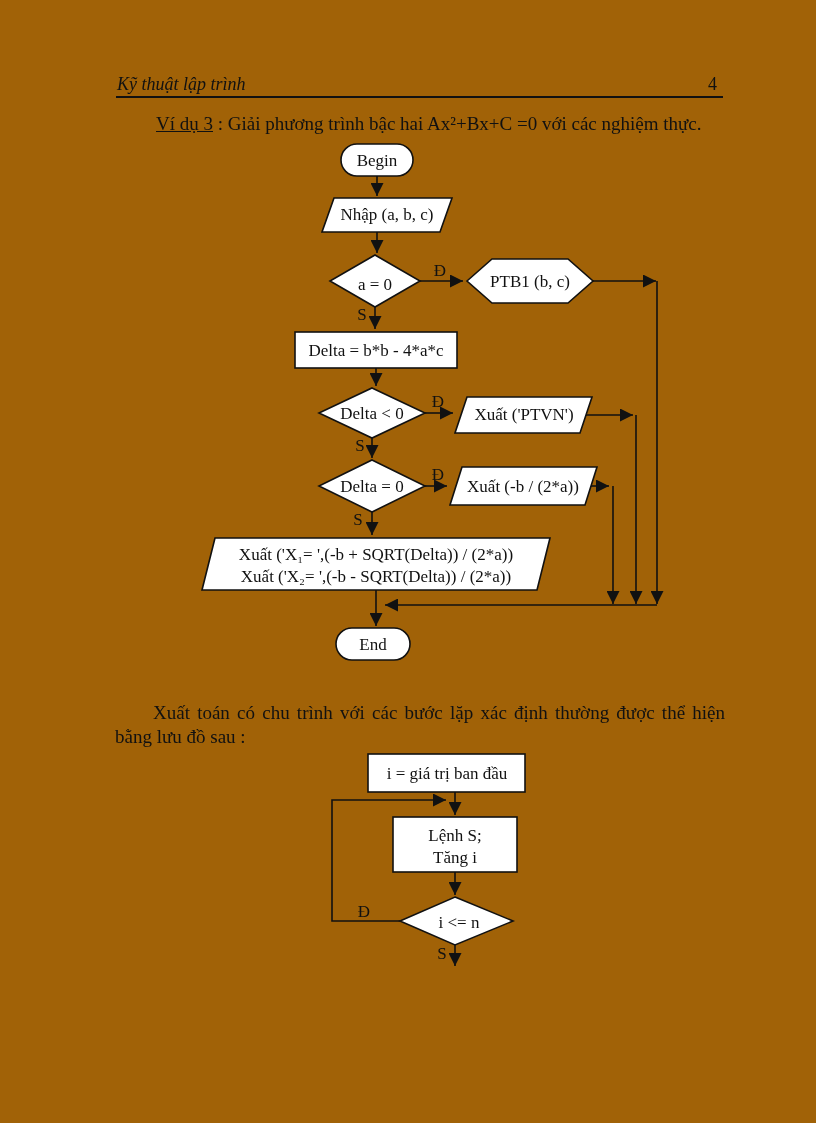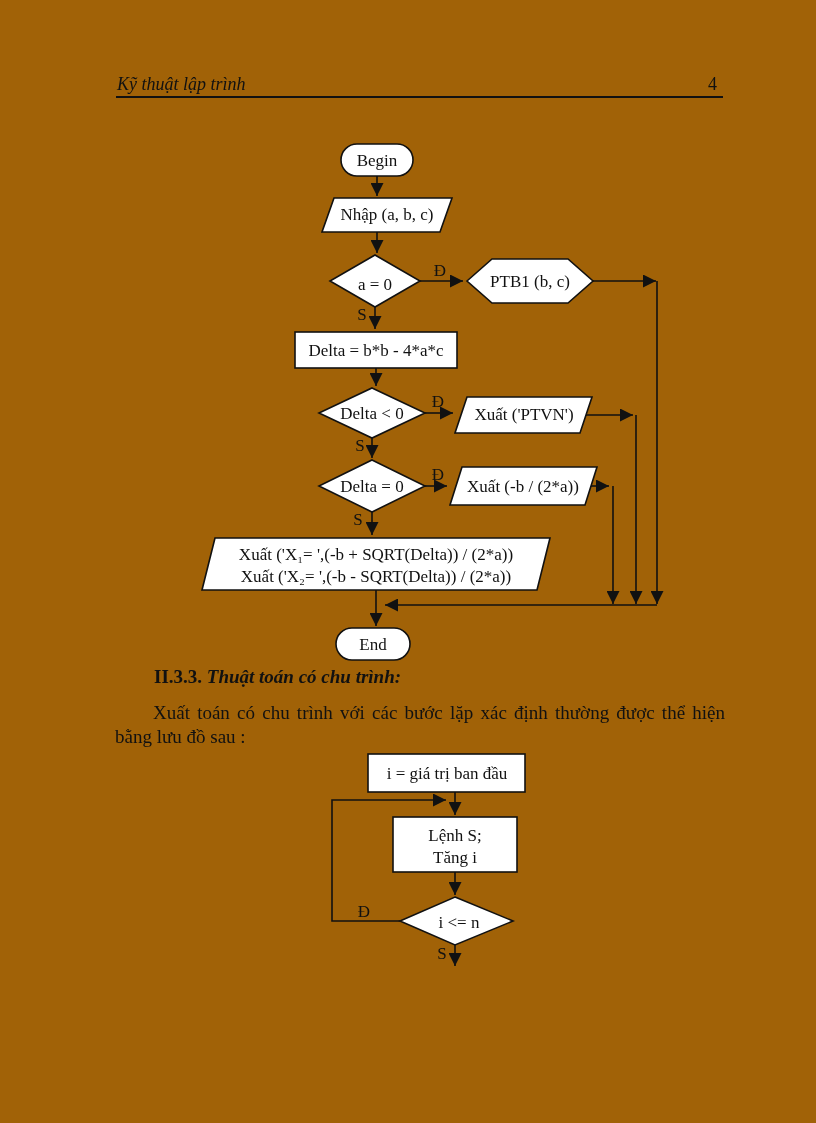--- a/index.html
+++ b/index.html
@@ -30,20 +30,21 @@
 </style>
 </head>
 <body>
 
 <div class="page">
 
   <div class="abs running-title">Kỹ thuật lập trình</div>
   <div class="abs page-number">4</div>
   <div class="abs header-rule"></div>
 
+  <div class="abs example-line"><span class="example-label">Ví dụ 3</span><span> : Giải phương trình bậc hai Ax²+Bx+C =0 với các nghiệm thực.</span></div>
 
   <svg class="abs fc" viewBox="0 0 816 1123">
     <defs>
       <marker id="arr" viewBox="0 0 12 12" refX="12" refY="6" markerWidth="13" markerHeight="13" orient="auto" markerUnits="userSpaceOnUse">
         <path class="mk" d="M0,0 L12,6 L0,12 Z"></path>
       </marker>
     </defs>
 
     <g>
 
@@ -123,18 +124,17 @@
       <text class="fc-text" x="455" y="841" text-anchor="middle">Lệnh S;</text>
       <text class="fc-text" x="455" y="863" text-anchor="middle">Tăng i</text>
 
       <path class="fc-shape" d="M455,897 L513,921 L455,945 L400,921 Z"></path>
       <text class="fc-text" x="459" y="928" text-anchor="middle">i &lt;= n</text>
       <text class="fc-label" x="364" y="917" text-anchor="middle">Đ</text>
       <text class="fc-label" x="442" y="959" text-anchor="middle">S</text>
     </g>
   </svg>
 
-  <div class="abs section-heading"><span>II.3.3.</span><span class="ital"> Thuật toán có chu trình:</span></div>
 
   <div class="abs body-par">Xuất toán có chu trình với các bước lặp xác định thường được thể hiện bằng lưu đồ sau :</div>
 
 
 </div>
 
 </body></html>

